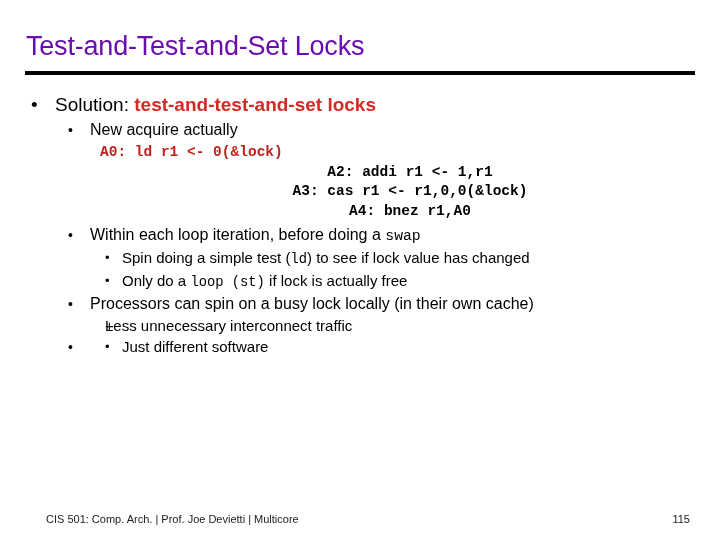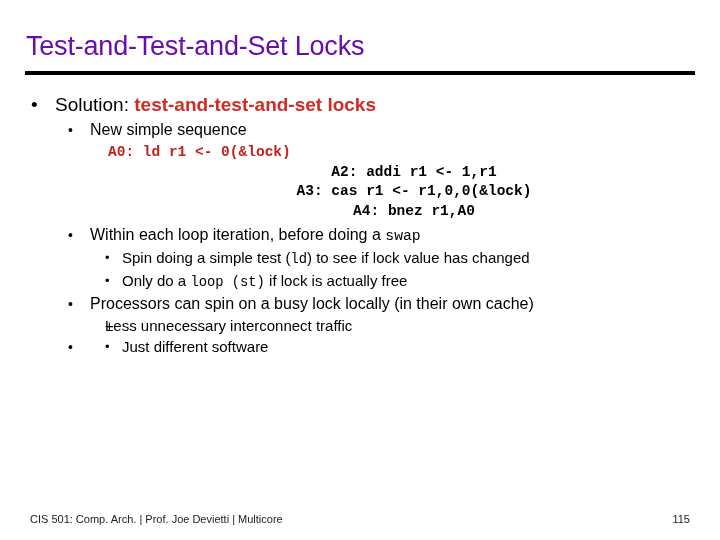--- a/index.html
+++ b/index.html
@@ -83,42 +83,42 @@
   .lvl3 > .bullet { left: 105px; font-size: 13px; }
   .lvlplus > .bullet { left: 105px; font-size: 15px; }
 
   .red-bold {
     color: #d42a24;
     font-weight: bold;
   }
 
   
   .code-block {
-    margin: 2px 0 3px 16px;
+    margin: 2px 0 3px 8px;
   }
   .code-line {
     font-family: "Liberation Mono", "DejaVu Sans Mono", monospace;
     font-weight: bold;
     font-size: 14.5px;
     line-height: 19.5px;
     padding-left: 92px;
     white-space: pre;
   }
   .code-red { color: #c0211c; }
   .code-black { color: #000000; text-align: center; }
 
   code, .mono {
     font-family: "Liberation Mono", "DejaVu Sans Mono", monospace;
     font-size: 0.92em;
   }
 
   
   .footer-left {
     position: absolute;
-    left: 30px;
+    left: 46px;
     bottom: 15px;
     font-size: 11px;
     color: #222222;
     white-space: nowrap;
   }
   .footer-page {
     position: absolute;
     right: 30px;
     bottom: 15px;
     font-size: 11px;
@@ -133,21 +133,21 @@
 
 <div class="body-area">
 
   <div class="line lvl1">
     <span class="bullet">•</span>
     <span>Solution:</span><span>&nbsp;</span><span class="red-bold">test-and-test-and-set locks</span>
   </div>
 
   <div class="line lvl2">
     <span class="bullet">•</span>
-    <span>New simple sequence</span>
+    <span>New acquire actually</span>
   </div>
 
   <div class="code-block">
     <div class="code-line code-red">A0: ld r1 &lt;- 0(&amp;lock)</div>
     <div class="code-line code-black">A2: addi r1 &lt;- 1,r1</div>
     <div class="code-line code-black">A3: cas r1 &lt;- r1,0,0(&amp;lock)</div>
     <div class="code-line code-black">A4: bnez r1,A0</div>
   </div>
 
   <div class="line lvl2">

